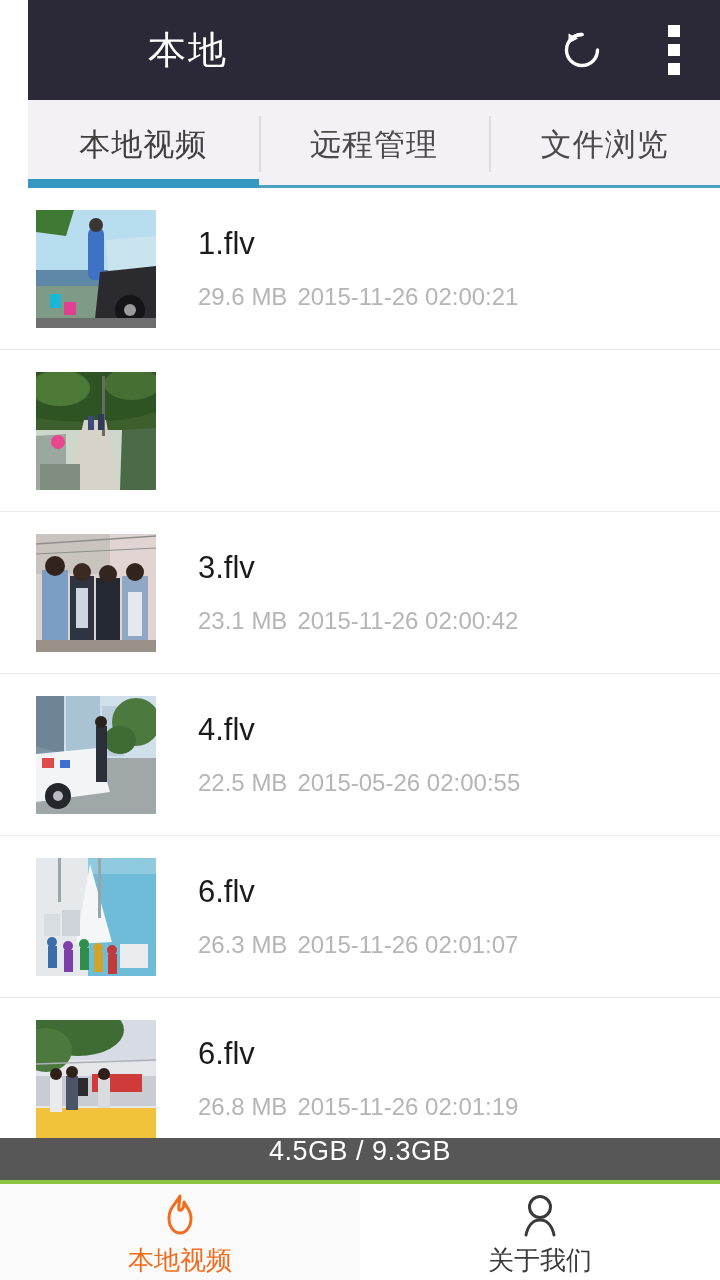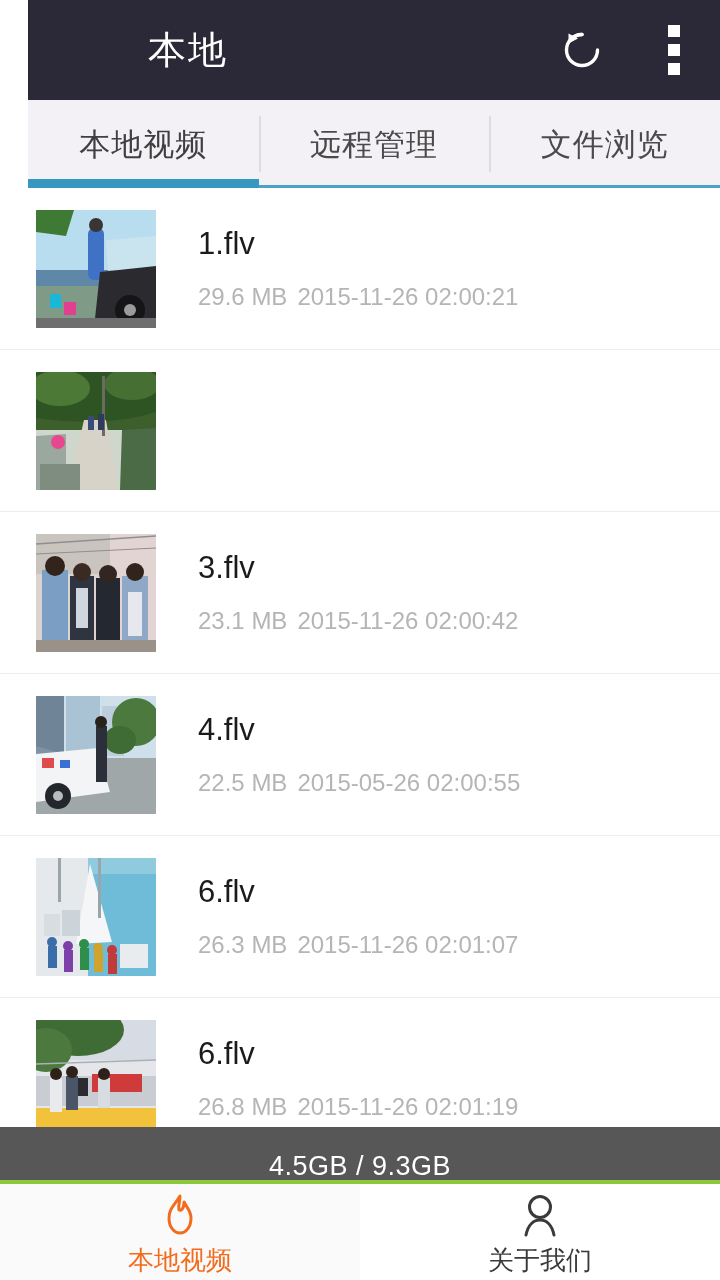--- a/index.html
+++ b/index.html
@@ -71,22 +71,22 @@
   }
   .thumb svg { display:block; width:120px; height:118px; }
   .row-text { margin-left:42px; display:flex; flex-direction:column; justify-content:center; }
   .file-name { font-size:31px; color:#1b1b1b; line-height:1; margin-bottom:26px; }
   .file-meta { font-size:24px; color:#b5b5b5; line-height:1; }
   .file-meta .gap { display:inline-block; width:10px; }
 
   
   .storage {
     position:absolute; left:0; right:0; bottom:100px;
-    height:53px; background:#575757;
-    display:flex; align-items:flex-end; justify-content:center;
+    height:42px; background:#575757;
+    display:flex; align-items:flex-start; justify-content:center;
   }
   .storage-text { color:#ffffff; font-size:27px; line-height:1; letter-spacing:0.5px; }
   .green-line {
     position:absolute; left:0; right:0; bottom:96px;
     height:4px; background:#8cc63f;
   }
 
   
   .bottom-nav {
     position:absolute; left:0; right:0; bottom:0;

